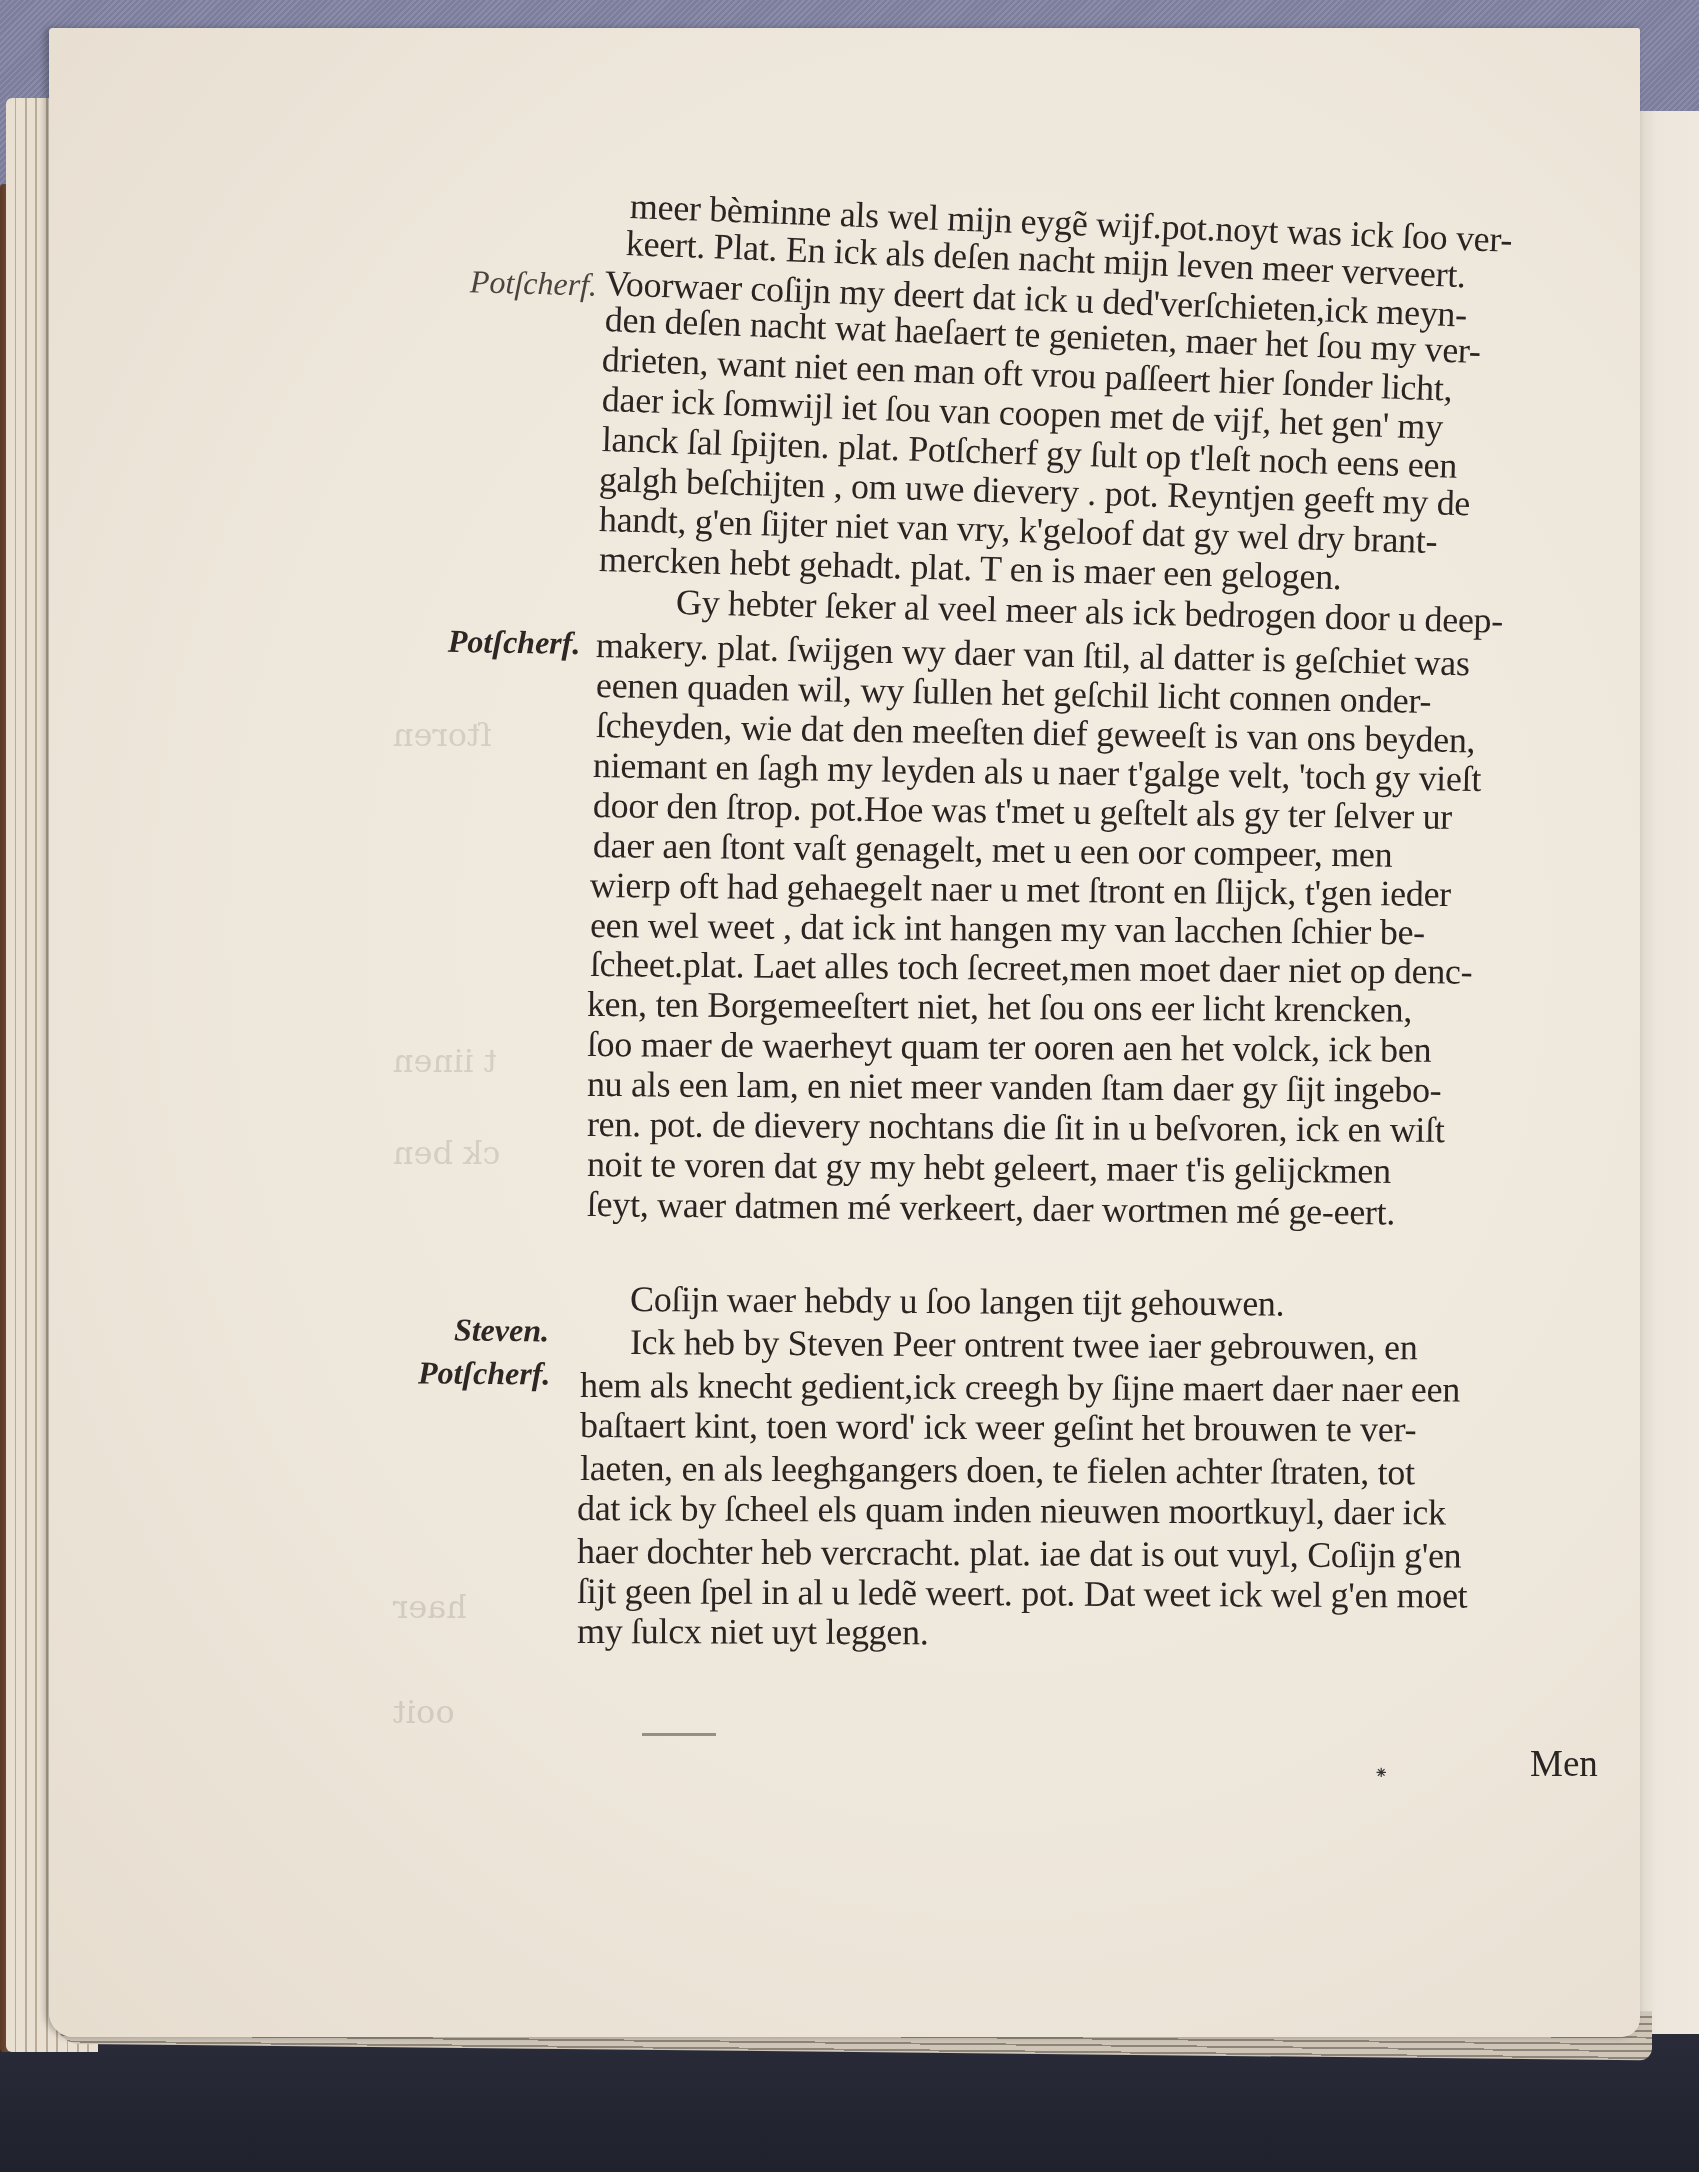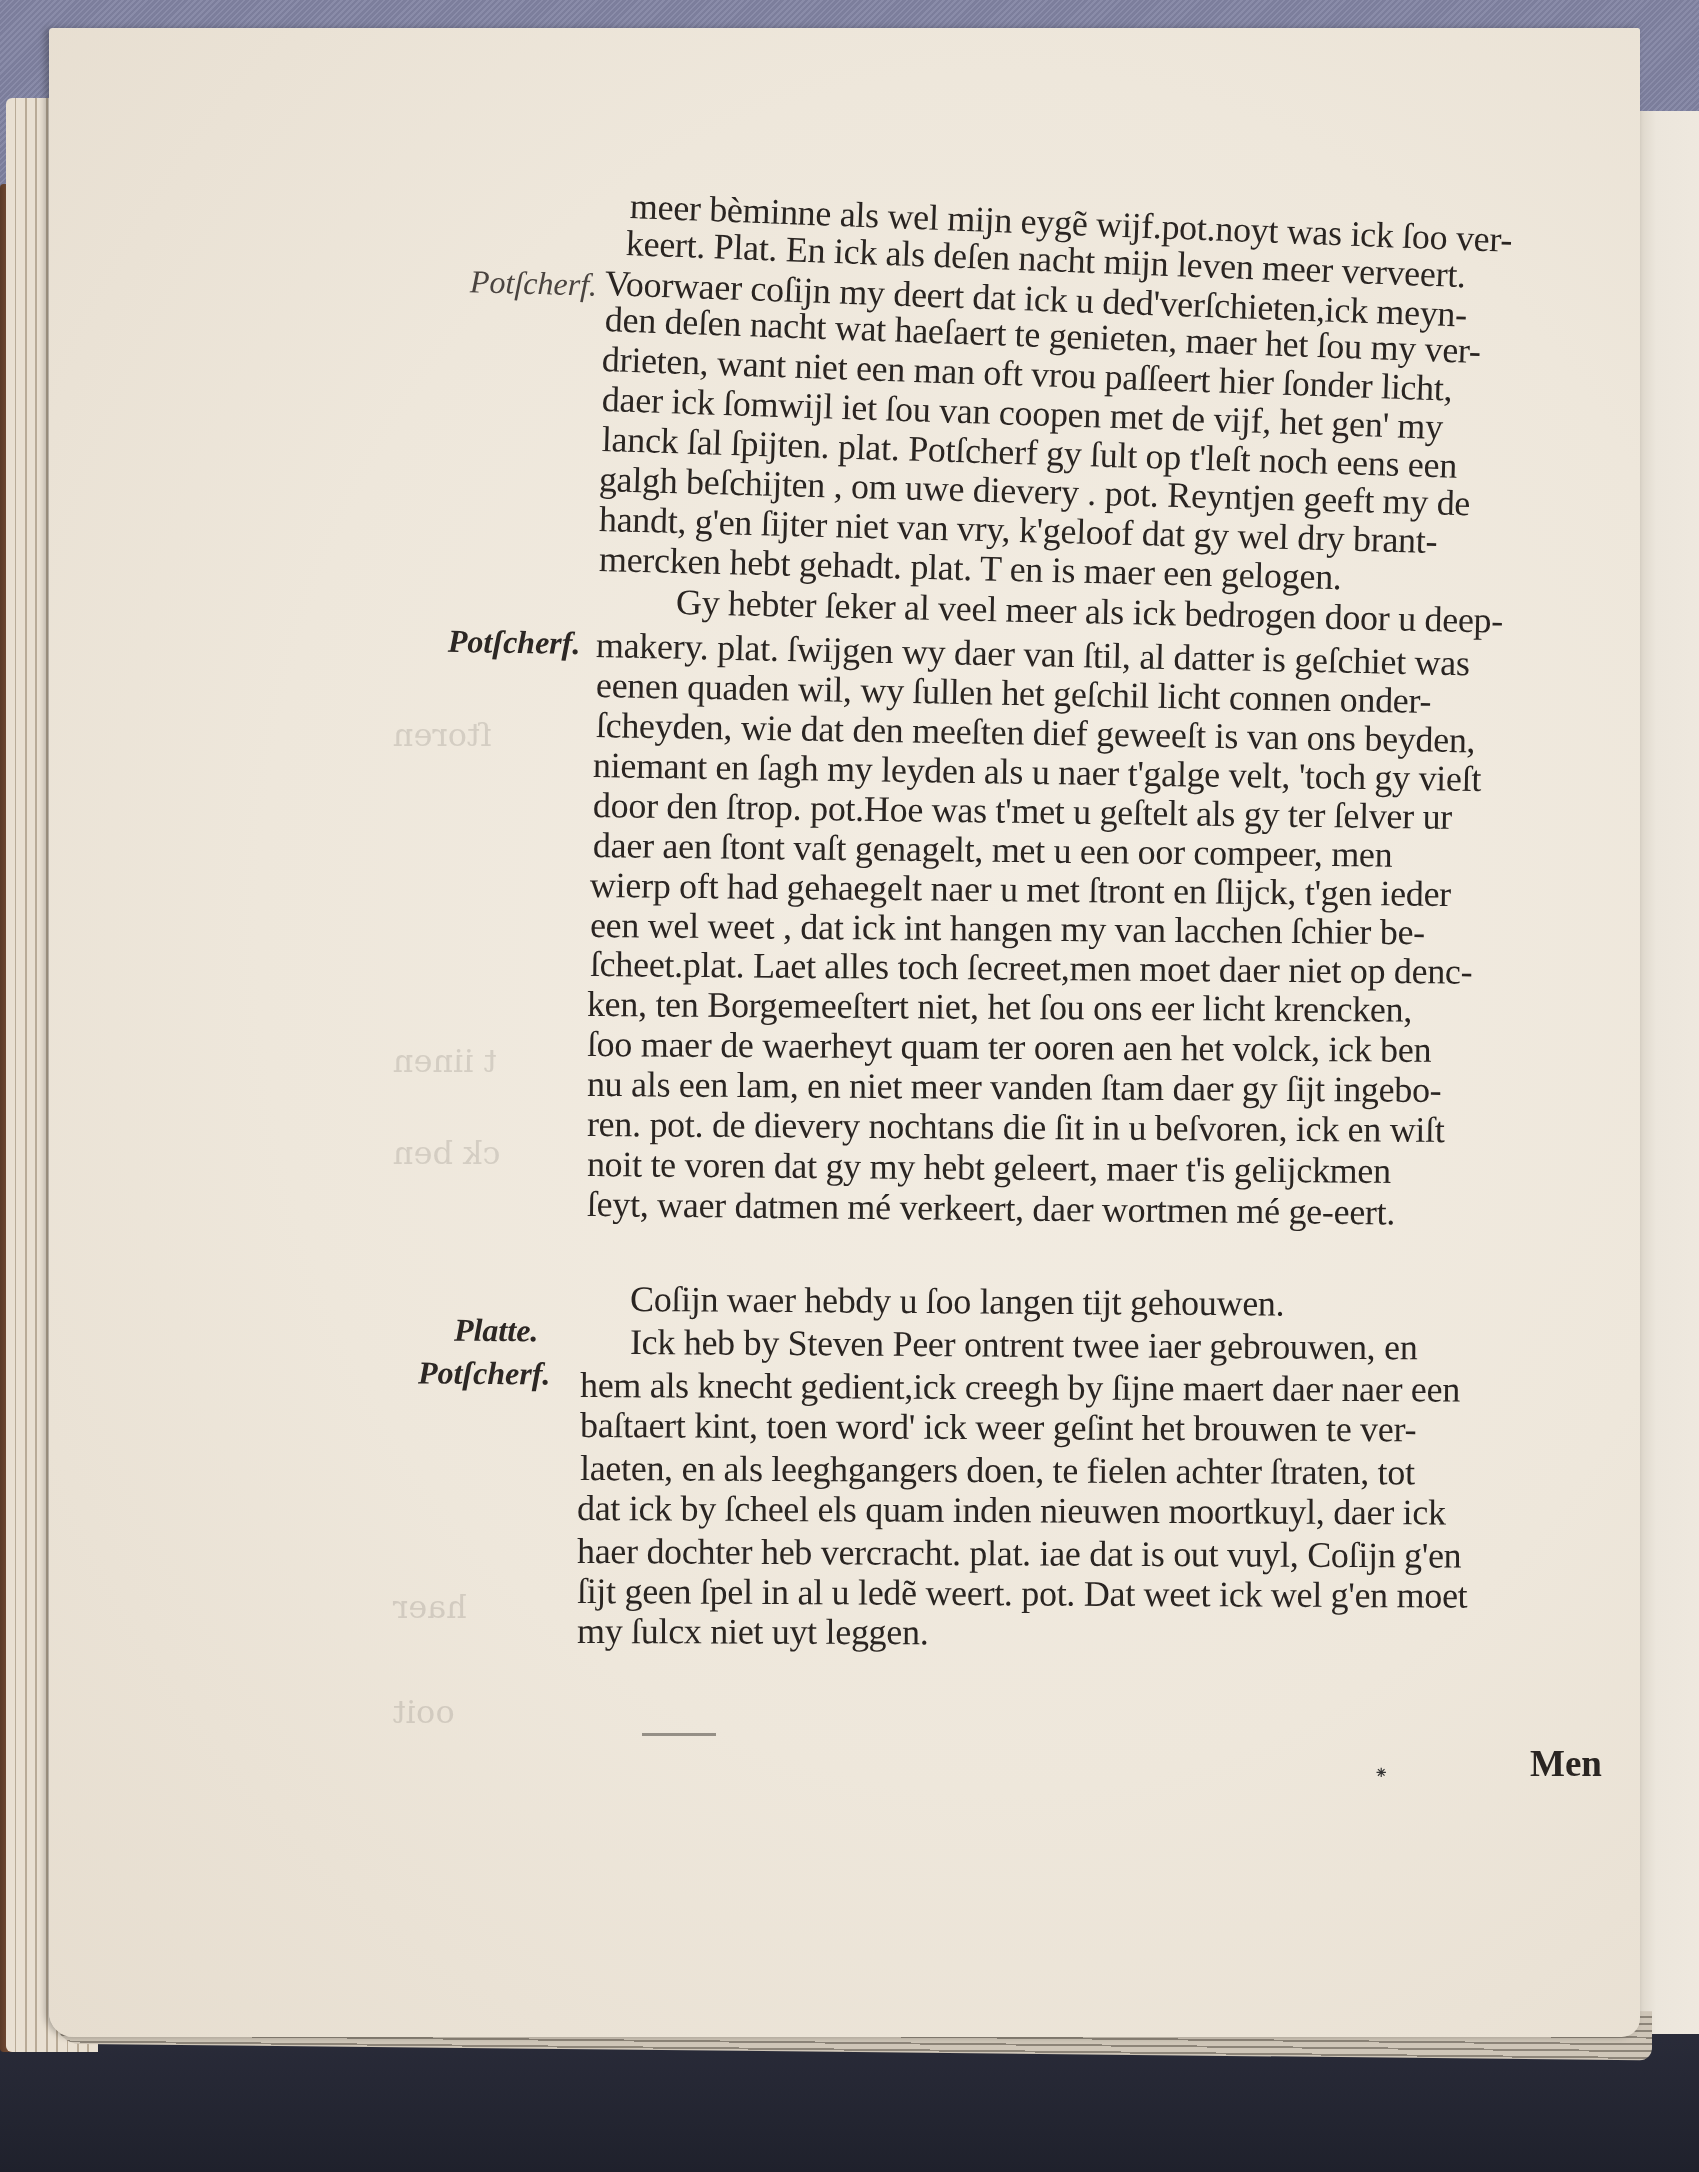--- a/index.html
+++ b/index.html
@@ -119,21 +119,21 @@
     }
     .speaker.faint {
       color: #4a4440;
       font-weight: normal;
     }
     .catchword {
       position: absolute;
       left: 1481px;
       top: 1714px;
       font-family: "Liberation Serif", serif;
-      font-weight: bold;
+      font-weight: normal;
       font-size: 37px;
       color: #2a2522;
     }
     .mark {
       position: absolute;
       left: 1327px;
       top: 1729px;
       font-size: 18.4px;
       color: #333;
     }
@@ -161,21 +161,21 @@
   <div class="ghost" style="left:344px; top:688px;">ſtoren</div>
   <div class="ghost" style="left:344px; top:1014px;">t iinen</div>
   <div class="ghost" style="left:344px; top:1106px;">ck ben</div>
   <div class="ghost" style="left:344px; top:1560px;">haer</div>
   <div class="ghost" style="left:344px; top:1665px;">ooit</div>
 
   <div class="text-block">
 
     <div class="speaker faint" style="left:421px; top:237px; transform:rotate(1.5deg);">Potſcherf.</div>
     <div class="speaker" style="left:399px; top:596px; transform:rotate(1deg);">Potſcherf.</div>
-    <div class="speaker" style="left:405px; top:1284px; transform:rotate(0.5deg);">Platte.</div>
+    <div class="speaker" style="left:405px; top:1284px; transform:rotate(0.5deg);">Steven.</div>
     <div class="speaker" style="left:369px; top:1327px; transform:rotate(0.5deg);">Potſcherf.</div>
 
     <div class="line" style="left:581px; top:160px; transform:rotate(2.2deg);">meer bèminne als wel mijn eygẽ wijf.pot.noyt was ick ſoo ver-</div>
     <div class="line" style="left:577px; top:197px; transform:rotate(2.2deg);">keert.  Plat. En ick als deſen nacht mijn leven meer verveert.</div>
     <div class="line" style="left:556px; top:237px; transform:rotate(2.1deg);">Voorwaer coſijn my deert dat ick u ded'verſchieten,ick meyn-</div>
     <div class="line" style="left:556px; top:273px; transform:rotate(2.1deg);">den deſen nacht wat haeſaert te genieten,  maer het ſou my ver-</div>
     <div class="line" style="left:553px; top:313px; transform:rotate(2deg);">drieten, want niet een man oft vrou  paſſeert hier ſonder licht,</div>
     <div class="line" style="left:553px; top:353px; transform:rotate(1.9deg);">daer ick ſomwijl iet ſou van coopen met  de vijf, het gen' my</div>
     <div class="line" style="left:553px; top:393px; transform:rotate(1.8deg);">lanck ſal  ſpijten. plat. Potſcherf gy ſult op t'leſt noch eens een</div>
     <div class="line" style="left:550px; top:433px; transform:rotate(1.6deg);">galgh beſchijten , om uwe dievery . pot. Reyntjen  geeft  my de</div>

